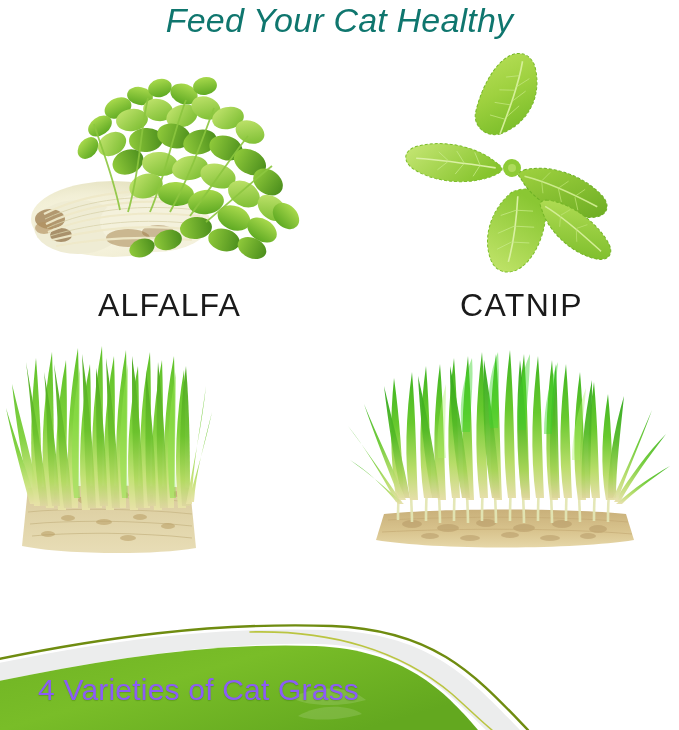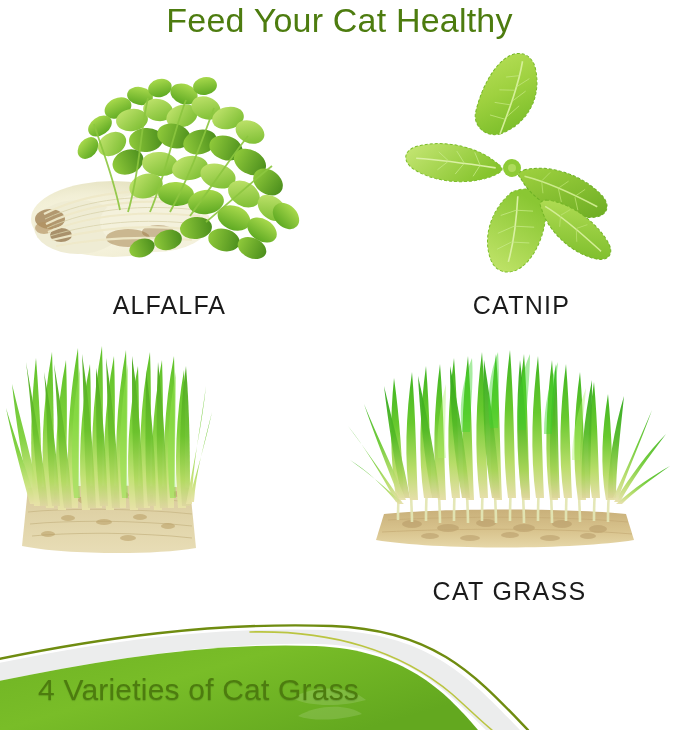--- a/index.html
+++ b/index.html
@@ -20,22 +20,23 @@
   #title {
     position: absolute;
     top: 0px;
     left: 0;
     width: 679px;
     text-align: center;
     font-size: 34px;
     line-height: 40px;
     font-weight: 400;
     letter-spacing: 0.2px;
-    color: #4d7c0f;
+    color: #0f766e;
     white-space: nowrap;
+    font-style: italic;
   }
 
   
   #grid {
     position: absolute;
     top: 52px;
     left: 0;
     width: 679px;
     height: 570px;
   }
@@ -55,21 +56,21 @@
     width: 339px;
     height: 235px;
     overflow: hidden;
   }
   .cap {
     position: absolute;
     left: 0;
     top: 238px;
     width: 339px;
     text-align: center;
-    font-size: 25px;
+    font-size: 32px;
     line-height: 30px;
     letter-spacing: 1.1px;
     color: #1a1a1a;
     font-weight: 400;
     white-space: nowrap;
   }
   .cell-1 .cap, .cell-3 .cap { letter-spacing: 1.3px; }
 
   
   #banner {
@@ -80,21 +81,21 @@
     height: 110px;
     overflow: hidden;
   }
   #banner svg { display: block; }
   #banner-text {
     position: absolute;
     left: 38px;
     top: 52px;
     font-size: 30px;
     line-height: 36px;
-    color: #4d7c0f;
+    color: #8b5cf6;
     font-weight: 400;
     letter-spacing: 0.2px;
     white-space: nowrap;
     text-shadow: 0 1px 1px rgba(40,80,10,0.25);
   }
 </style>
 </head>
 <body>
 
 <div id="title">Feed Your Cat Healthy</div>
@@ -525,21 +526,20 @@
             <path d="M204 96 C 204 66, 210 42, 218 24 C 216 48, 212 72, 212 96 Z"></path>
             <path d="M122 94 C 118 64, 124 40, 132 20 C 134 46, 130 70, 130 94 Z"></path>
           </g>
           <g fill="#a9ef63" opacity="0.4">
             <path d="M98 120 C 96 94, 100 68, 106 46 C 106 72, 104 98, 106 120 Z"></path>
             <path d="M232 122 C 232 96, 238 72, 246 50 C 244 76, 240 100, 240 122 Z"></path>
           </g>
         </g>
       </svg>
     </div>
-    <div class="cap">CAT GRASS</div>
   </div>
 </div>
 
 <div id="banner">
   <svg width="679" height="110" viewBox="0 0 679 110" aria-hidden="true">
     <defs>
       <linearGradient id="bgGrad" x1="0" y1="0" x2="1" y2="0.6">
         <stop offset="0%" stop-color="#6fb324"></stop>
         <stop offset="45%" stop-color="#79bd28"></stop>
         <stop offset="100%" stop-color="#63a81f"></stop>

